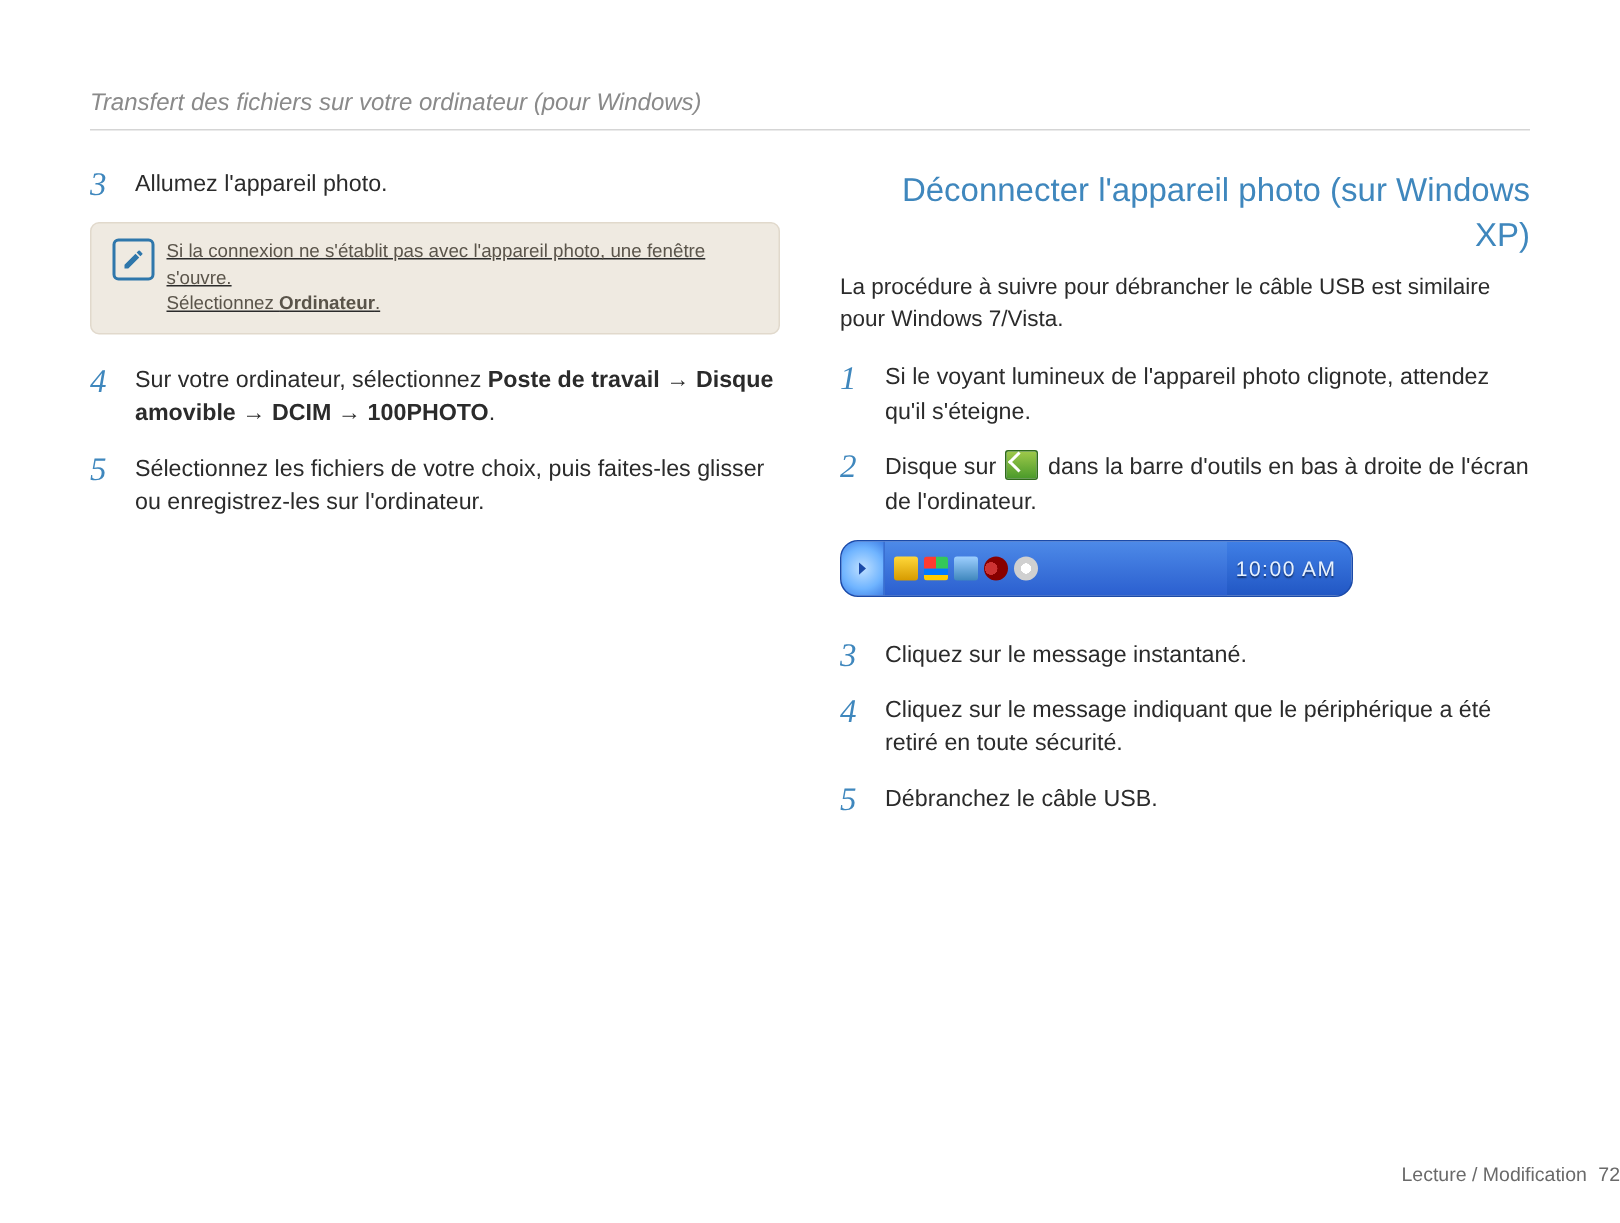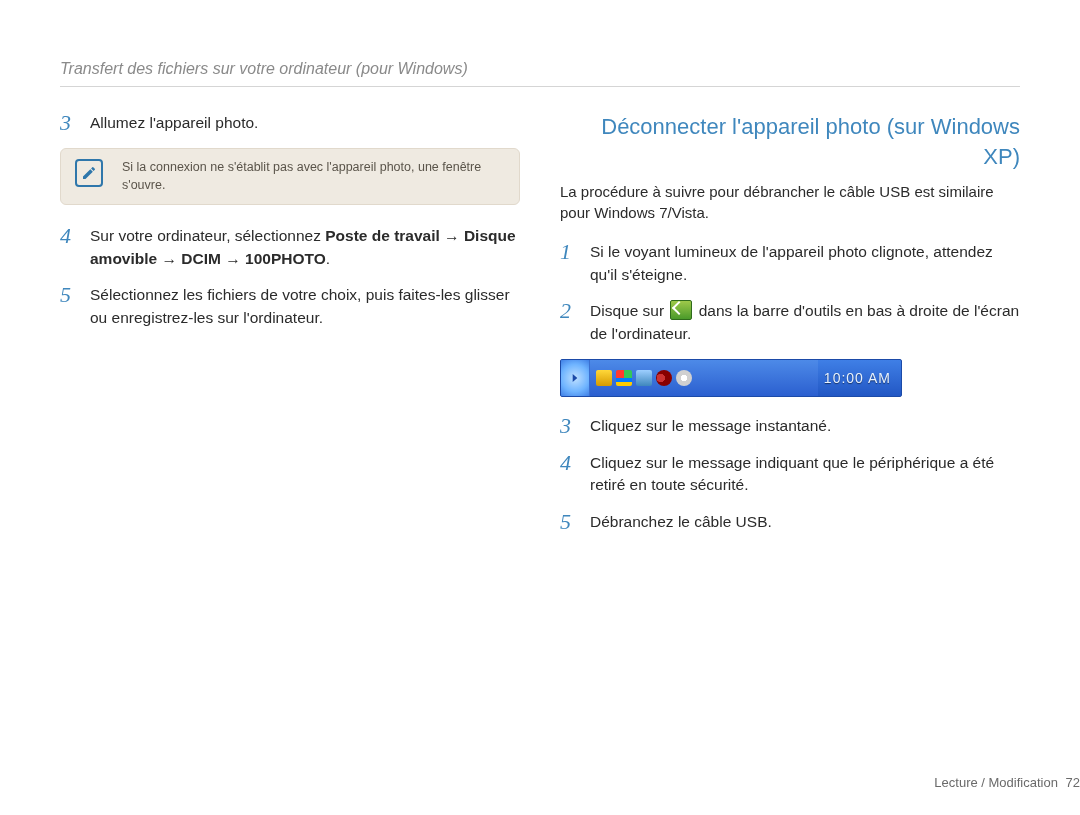--- a/index.html
+++ b/index.html
@@ -76,26 +76,27 @@
   .step .body .sub {
     margin-top: 4px;
     font-size: 14px;
   }
   .bullet::before {
     content: "•  ";
   }
   .bold { font-weight: 700; }
   .callout {
     display: flex;
-    gap: 19px;
+    gap: 8px;
     background: var(--callout-bg);
     border: 1px solid var(--callout-border);
     border-radius: 6px;
     padding: 10px 14px;
     margin: 10px 0 20px 0;
+    text-decoration: underline;
   }
   .callout .icon {
     width: 24px; height: 24px;
     border: 2px solid var(--callout-icon);
     border-radius: 4px;
     flex: 0 0 auto;
     display:flex; align-items:center; justify-content:center;
   }
   .callout .icon svg { width: 16px; height: 16px; fill: var(--callout-icon); }
   .callout .text {
@@ -124,23 +125,23 @@
     transform: rotate(-45deg);
   }
   
   .taskbar {
     width: 340px;
     height: 36px;
     border: 1px solid var(--taskbar-border);
     background: linear-gradient(#3f7fe6, #2257c4);
     display: flex;
     align-items: stretch;
-    margin: 6px 0 18px 0;
+    margin: 6px 0 28px 0;
     font-size: 14px;
-    border-radius: 2px;
+    border-radius: 12px;
     overflow:hidden;
   }
   .taskbar .chevron {
     width: 28px;
     background: radial-gradient(circle at 50% 50%, #bfe0ff 0%, #6fb4ff 60%, #3f7fe6 100%);
     display:flex; align-items:center; justify-content:center;
     border-right: 1px solid #3a6fd0;
   }
   .taskbar .chevron svg { width:14px; height:14px; fill:#1b4aa8; }
   .taskbar .tray {
@@ -205,20 +206,23 @@
       </div>
 
       <div class="callout">
         <div class="icon">
           <svg viewBox="0 0 24 24">
               <path d="M3 17.25V21h3.75l11-11-3.75-3.75-11 11zM20.71 7.04a1 1 0 0 0 0-1.41l-2.34-2.34a1 1 0 0 0-1.41 0l-1.83 1.83 3.75 3.75 1.83-1.83z"></path>
             </svg>
         </div>
         <div class="text">
           <div>Si la connexion ne s'établit pas avec l'appareil photo, une fenêtre s'ouvre.</div>
+          <div>
+            <span>Sélectionnez </span><span class="bold">Ordinateur</span><span>.</span>
+          </div>
         </div>
       </div>
 
       <div class="step">
         <div class="num">4</div>
         <div class="body">
           <span>Sur votre ordinateur, sélectionnez </span><span class="bold">Poste de travail</span><span> → </span><span class="bold">Disque amovible</span><span> → </span><span class="bold">DCIM</span><span> → </span><span class="bold">100PHOTO</span><span>.</span>
         </div>
       </div>
 

